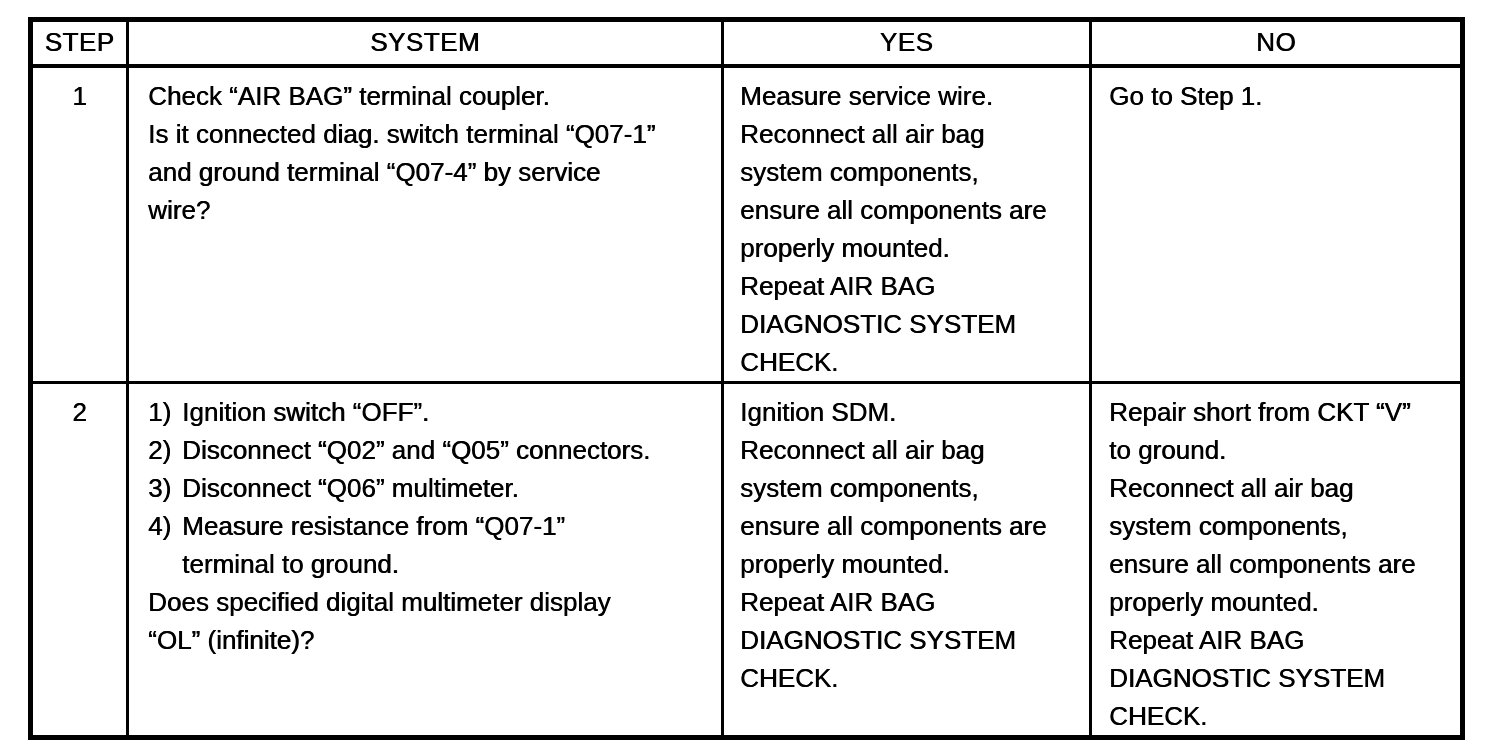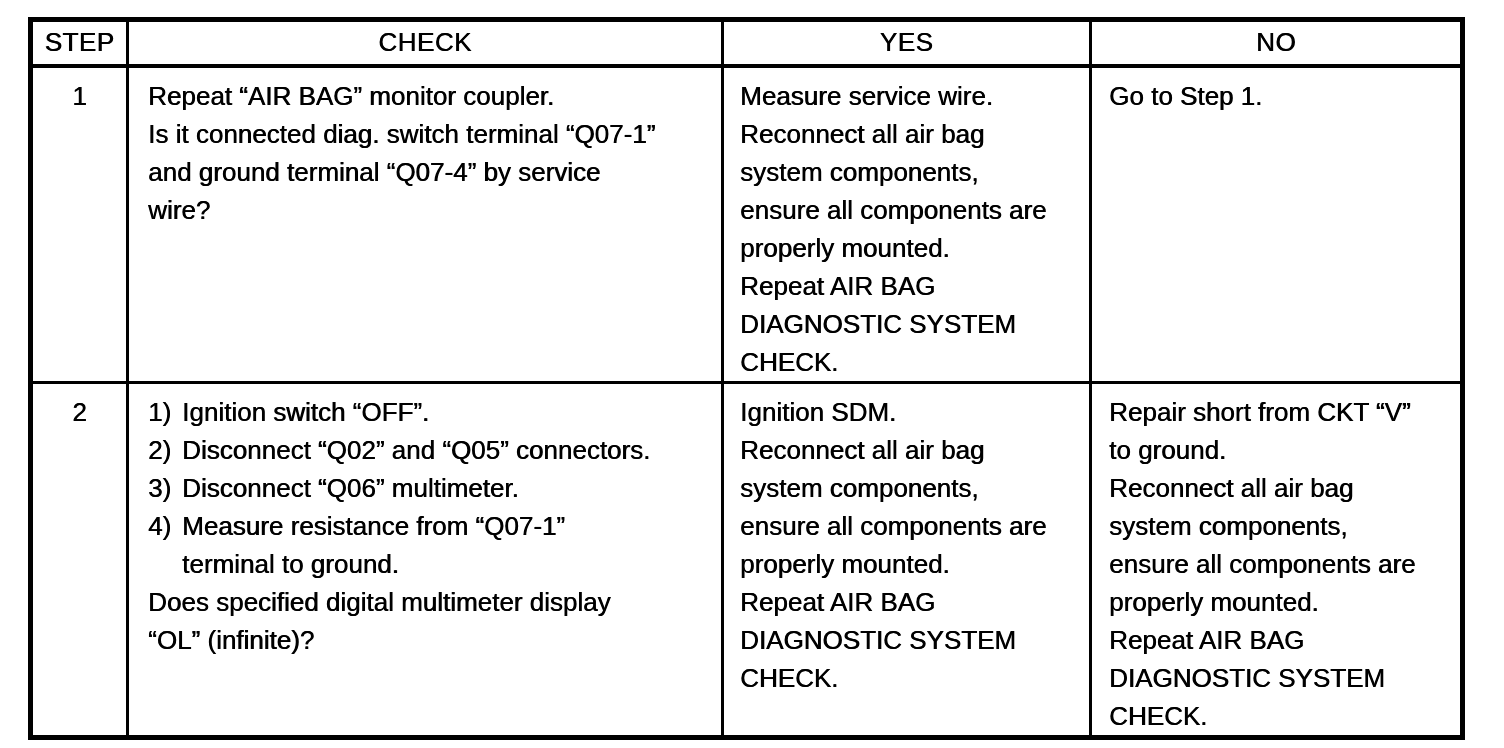--- a/index.html
+++ b/index.html
@@ -90,30 +90,30 @@
   <table class="diag">
     <colgroup>
       <col style="width:97px">
       <col style="width:595px">
       <col style="width:368px">
       <col style="width:372px">
     </colgroup>
     <thead>
       <tr>
         <th>STEP</th>
-        <th>CHECK</th>
+        <th>SYSTEM</th>
         <th>YES</th>
         <th>NO</th>
       </tr>
     </thead>
     <tbody>
       <tr class="row-1">
         <td class="step-cell">1</td>
         <td class="action-cell">
-          <div class="txt">Repeat “AIR BAG” monitor coupler.</div>
+          <div class="txt">Check “AIR BAG” terminal coupler.</div>
           <div class="txt">Is it connected diag. switch terminal “Q07-1”
 and ground terminal “Q07-4” by service
 wire?</div>
         </td>
         <td class="yes-cell">
           <div class="txt">Measure service wire.</div>
           <div class="txt">Reconnect all air bag
 system components,
 ensure all components are
 properly mounted.</div>

